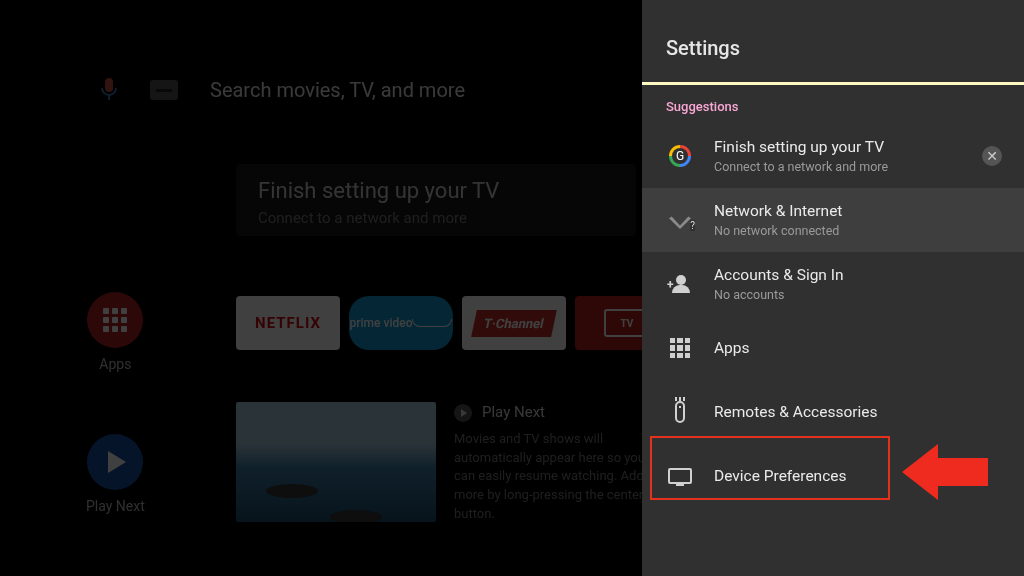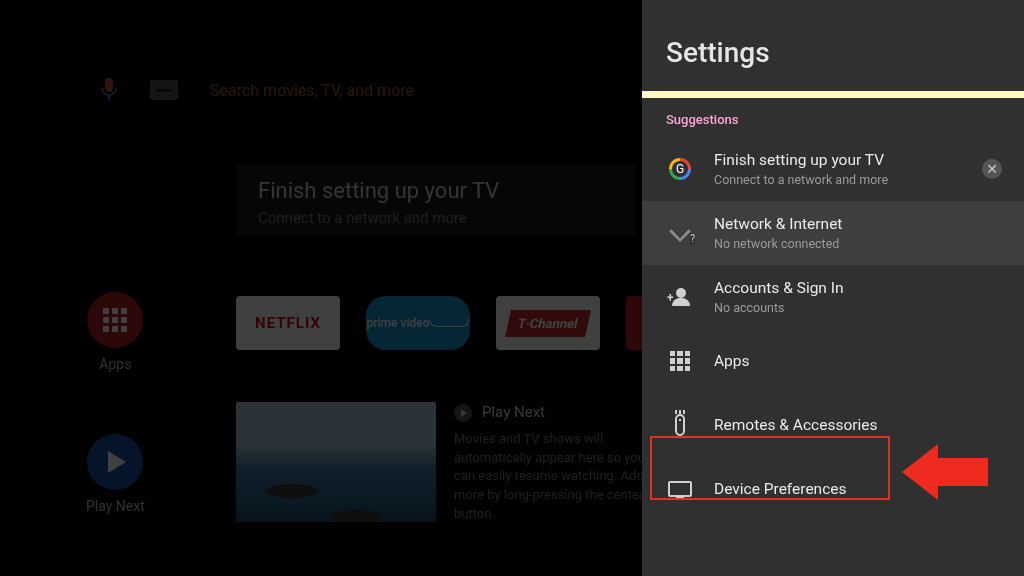--- a/index.html
+++ b/index.html
@@ -15,39 +15,39 @@
 .searchbar {
   position:absolute; left:100px; top:78px; display:flex; align-items:center; gap:32px;
   color:#707070; z-index:2;
 }
 .mic-icon { color:#b5342c; display:flex; align-items:center; }
 .kbd-icon {
   width:28px; height:20px; background:#555; border-radius:3px; position:relative;
   display:flex; align-items:center; justify-content:center;
 }
 .kbd-icon::before { content:''; width:16px; height:3px; background:#222; border-radius:1px; }
-.search-ph { font-size:16px; color:#a16207; }
+.search-ph { font-size:20px; color:#e5e5e5; }
 
 .setup-card {
   position:absolute; left:236px; top:164px; width:400px; height:72px;
   background:#1a1a1a; border-radius:4px; padding:14px 22px; z-index:2;
 }
 .setup-card .t { color:#cfcfcf; font-size:22px; }
 .setup-card .s { color:#7a7a7a; font-size:15px; margin-top:6px; }
 
 .side-tiles { position:absolute; left:86px; top:292px; display:flex; flex-direction:column; gap:62px; z-index:2; }
 .side-tile { display:flex; flex-direction:column; align-items:center; gap:8px; color:#bdbdbd; font-size:14px; }
 .circle { width:56px; height:56px; border-radius:50%; display:flex; align-items:center; justify-content:center; }
 .circle.red { background:#b02323; color:#fff; }
 .circle.blue { background:#1a4fa3; color:#fff; }
 .apps-glyph { width:24px; height:24px; display:grid; grid-template-columns:repeat(3,1fr); gap:3px; }
 .apps-glyph span { background:#fff; border-radius:1px; }
 .play-glyph { width:0; height:0; border-left:18px solid #fff; border-top:11px solid transparent; border-bottom:11px solid transparent; margin-left:4px; }
 
-.app-row { position:absolute; left:236px; top:296px; display:flex; gap:26px; z-index:2; }
+.app-row { position:absolute; left:236px; top:296px; display:flex; gap:9px; z-index:2; }
 .app-card { width:104px; height:54px; border-radius:4px; display:flex; align-items:center; justify-content:center; font-weight:bold; font-size:14px; }
 .app-card.netflix { background:#fff; color:#d80f14; letter-spacing:1px; font-size:15px; }
 .app-card.prime { background:#1797d1; color:#fff; flex-direction:row; font-size:12px; font-weight:500;border-radius:20px; }
 .prime-smile { width:40px; height:8px; border:1.5px solid #fff; border-top:none; border-radius:0 0 20px 20px; }
 .app-card.tchannel { background:#fff; color:#c32f2a; }
 .tch { background:#c32f2a; color:#fff; padding:6px 10px; transform:skew(-12deg); display:inline-block; font-size:13px; }
 .app-card.tv { background:#b91c1c; color:#fff; }
 .tvbox { width:46px; height:28px; border:2px solid #fff; border-radius:3px; display:flex; align-items:center; justify-content:center; font-size:10px; }
 
 .playnext-row { position:absolute; left:236px; top:402px; display:flex; gap:18px; width:410px; z-index:2; }
@@ -57,21 +57,21 @@
 .pn-title { display:flex; align-items:center; gap:10px; color:#ddd; font-size:15px; margin-bottom:6px; }
 .pn-title .pc { width:18px; height:18px; border-radius:50%; background:#555; display:flex; align-items:center; justify-content:center; }
 .pn-title .pc::before { content:''; width:0;height:0;border-left:6px solid #ddd;border-top:4px solid transparent;border-bottom:4px solid transparent; margin-left:1px;}
 
 
 .panel {
   position:absolute; right:0; top:0; width:382px; height:576px;
   background:#303030; color:#e6e6e6; z-index:10;
   display:flex; flex-direction:column;
 }
-.panel-title { font-size:28px; font-weight:500; padding:36px 0 22px 24px; border-bottom:7px solid #fef9c3; }
+.panel-title { font-size:20px; font-weight:500; padding:36px 0 22px 24px; border-bottom:3px solid #fef9c3; }
 .section-hdr { color:#f9a8d4; font-size:13px; font-weight:500; padding:14px 0 10px 24px; }
 .row {
   display:flex; align-items:center; gap:20px;
   padding:10px 22px 10px 24px; min-height:64px; position:relative;
 }
 .row.focused { background:#3e3e3e; }
 .row .ic { width:28px; display:flex; justify-content:center; color:#d0d0d0; }
 .row .txt .t { color:#eaeaea; font-size:15.5px; }
 .row .txt .s { color:#9a9a9a; font-size:12.5px; margin-top:3px; }
 

